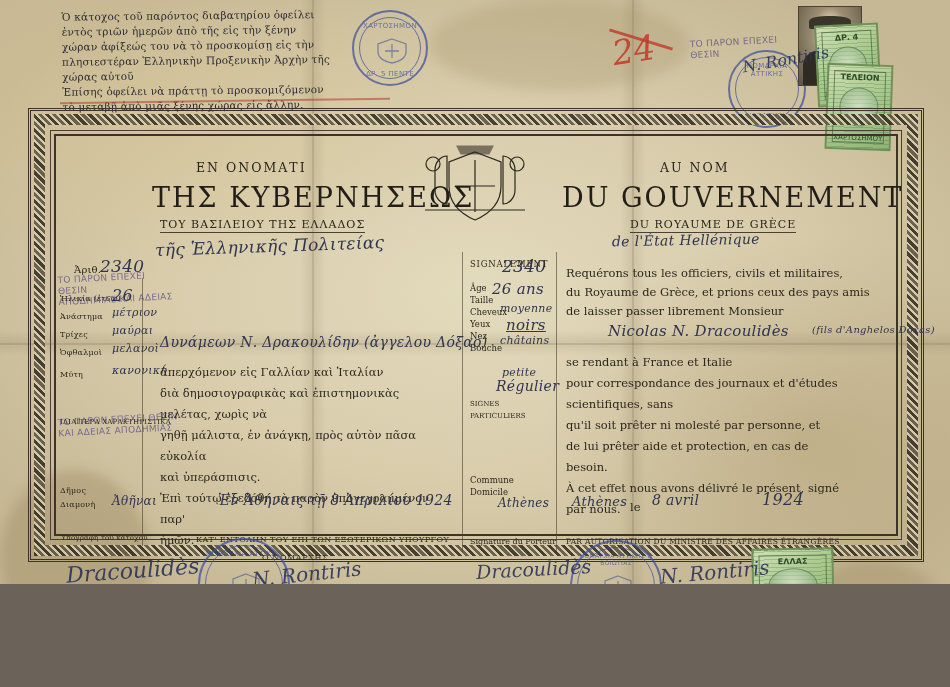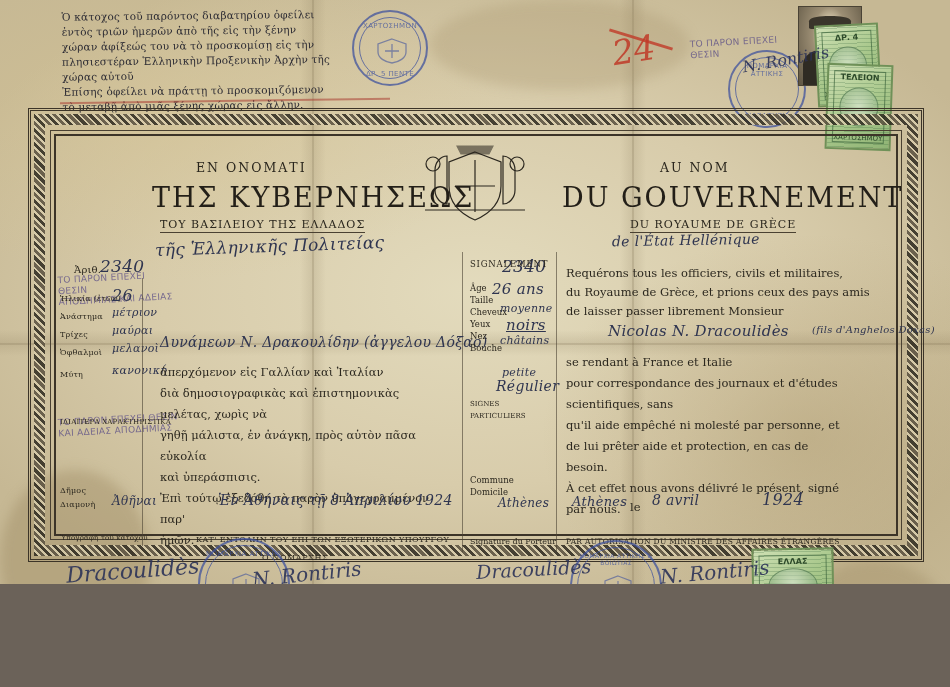--- a/index.html
+++ b/index.html
@@ -456,21 +456,21 @@
   <div class="printed" style="left:566px;top:264px;width:330px;">
     <div>Requérons tous les officiers, civils et militaires,</div>
     <div>du Royaume de Grèce, et prions ceux des pays amis</div>
     <div>de laisser passer librement Monsieur</div>
   </div>
   <div class="hand" style="left:608px;top:322px;font-size:15px;">Nicolas N. Dracoulidès</div>
   <div class="hand" style="left:812px;top:324px;font-size:10px;">(fils d'Anghelos Doxas)</div>
   <div class="printed" style="left:566px;top:352px;width:336px;line-height:21px;">
     <div>se rendant à France et Italie</div>
     <div>pour correspondance des journaux et d'études scientifiques, sans</div>
-    <div>qu'il aide empêché   ni molesté   par personne, et</div>
+    <div>qu'il soit prêter   ni molesté   par personne, et</div>
     <div>de lui      prêter aide et protection, en cas de</div>
     <div>besoin.</div>
     <div>À cet effet nous avons délivré le présent, signé</div>
     <div>par nous.</div>
   </div>
   <div class="hand" style="left:572px;top:494px;font-size:13px;">Athènes</div>
   <div class="printed" style="left:630px;top:498px;">le</div>
   <div class="hand" style="left:652px;top:492px;font-size:14px;">8 avril</div>
   <div class="hand" style="left:762px;top:490px;font-size:16px;">1924</div>
   <div class="printed" style="left:566px;top:532px;font-size:7.5px;letter-spacing:.3px;">PAR AUTORISATION DU MINISTRE DES AFFAIRES ÉTRANGÈRES</div>

